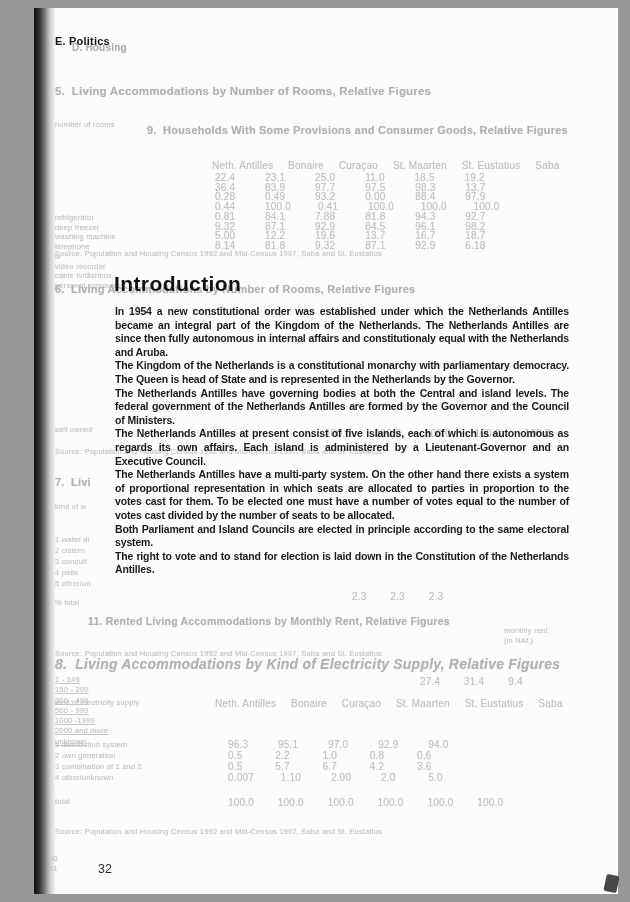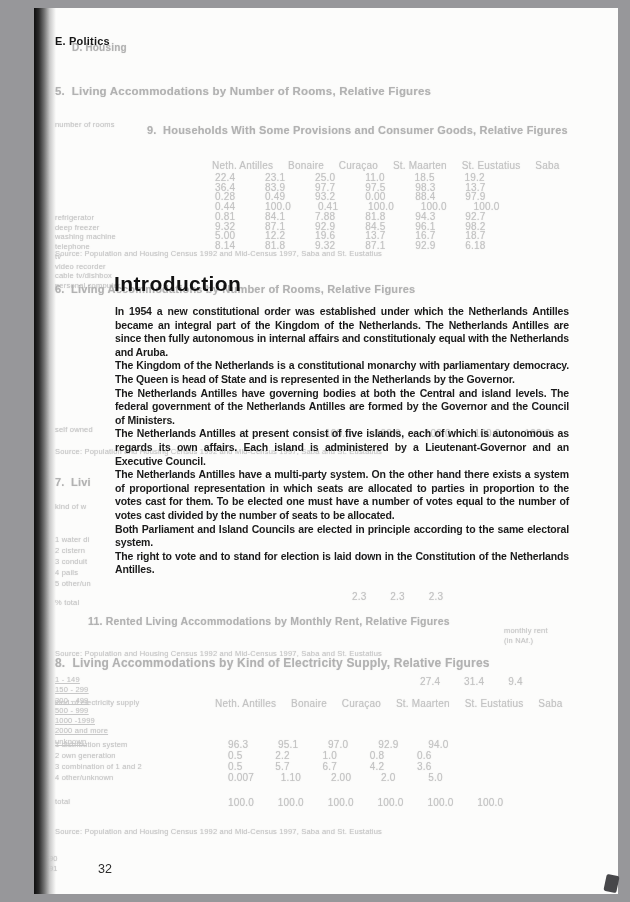--- a/index.html
+++ b/index.html
@@ -86,21 +86,21 @@
 2 cistern
 3 conduit
 4 pails
 5 other/un</div>
 <div class="ghost gs" style="left:55px;top:598px;">% total</div>
 <div class="ghost gn" style="left:352px;top:591px;">2.3        2.3        2.3</div>
 <div class="ghost gb" style="left:88px;top:615px;font-size:10.5px;">11. Rented Living Accommodations by Monthly Rent, Relative Figures</div>
 <div class="ghost gs" style="left:504px;top:626px;line-height:9.5px;">monthly rent
 (in NAf.)</div>
 <div class="ghost gs" style="left:55px;top:649px;">Source: Population and Housing Census 1992 and Mid-Census 1997, Saba and St. Eustatius</div>
-<div class="ghost gb" style="left:55px;top:656px;font-size:12px;">8.  Living Accommodations by Kind of Electricity Supply, Relative Figures</div>
+<div class="ghost gb" style="left:55px;top:656px;font-size:14px;font-style:italic;">8.  Living Accommodations by Kind of Electricity Supply, Relative Figures</div>
 <div class="ghost gs" style="left:55px;top:675px;line-height:10.3px;text-decoration:underline;">1 - 149
 150 - 299
 300 - 499
 500 - 999
 1000 -1999
 2000 and more
 unknown</div>
 <div class="ghost gn" style="left:420px;top:676px;">27.4        31.4        9.4</div>
 <div class="ghost gs" style="left:55px;top:698px;">kind of electricity supply</div>
 <div class="ghost gn" style="left:215px;top:698px;">Neth. Antilles     Bonaire     Curaçao     St. Maarten     St. Eustatius     Saba</div>

